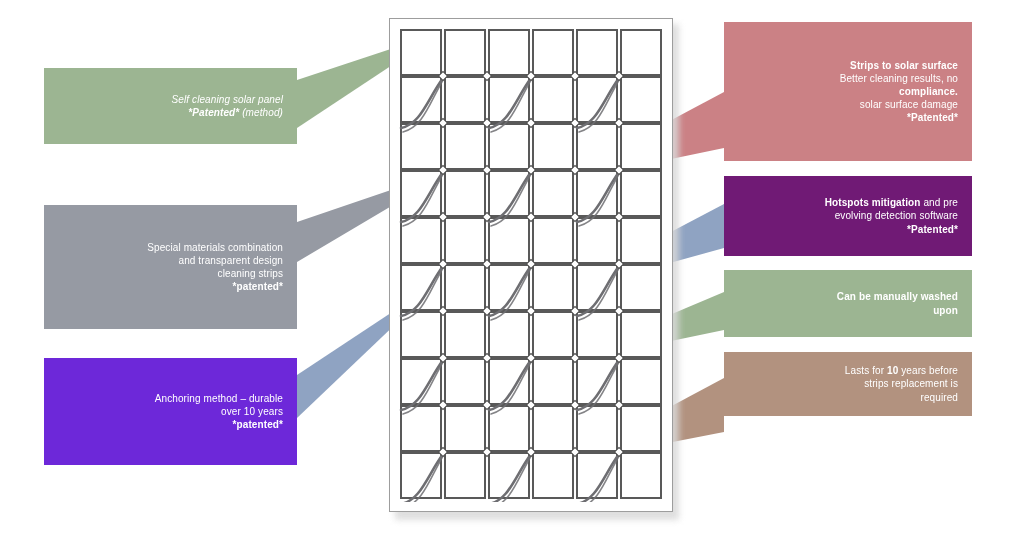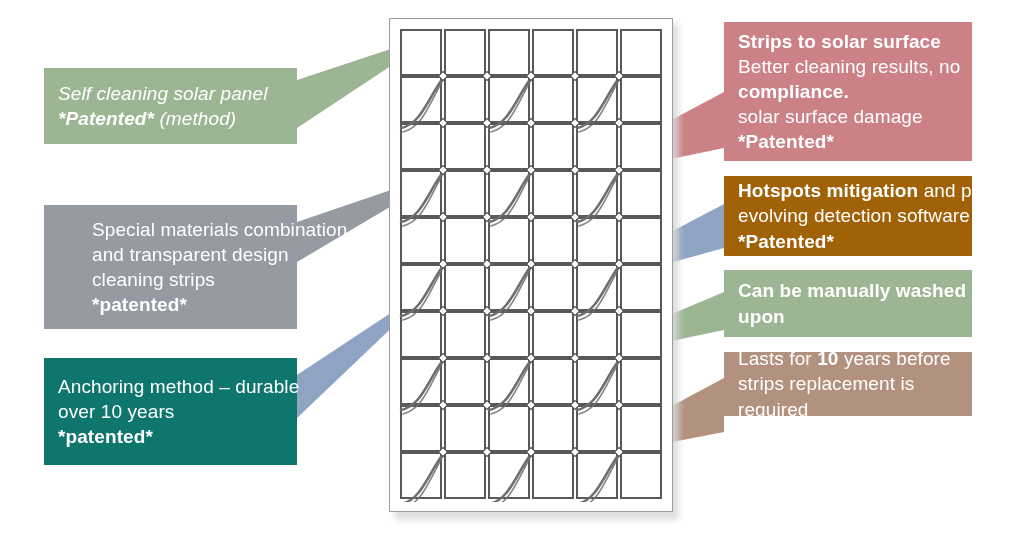--- a/index.html
+++ b/index.html
@@ -11,36 +11,37 @@
     position:relative;
   }
   #stage{position:absolute;left:0;top:0;width:1024px;height:543px;}
 
   
   .callout{
     position:absolute;
     box-sizing:border-box;
     color:#ffffff;
     line-height:1.32;
-    font-size:19px;
+    font-size:10px;
     letter-spacing:.1px;
     padding:10px 14px 10px 14px;
     display:flex;
     flex-direction:column;
     justify-content:center;
     z-index:6;
+    text-align:right;
   }
   .callout .ln{display:block;white-space:pre;}
   .callout b{font-weight:bold;}
 
   .box-green  {background:#9cb592;}
   .box-gray   {background:#969aa3;}
-  .box-blue   {background:#0f766e;}
+  .box-blue   {background:#6d28d9;}
   .box-red    {background:#cb8185;}
-  .box-blue2  {background:#a16207;}
+  .box-blue2  {background:#701a75;}
   .box-green2 {background:#9cb592;}
   .box-brown  {background:#b2927f;}
 
   
   #c-selfclean{left:44px; top:68px;  width:253px; height:76px;font-style:italic;}
   #c-materials{left:44px; top:205px; width:253px; height:124px;padding-left:48px;}
   #c-anchor   {left:44px; top:358px; width:253px; height:107px;}
 
   
   #c-strips   {left:724px; top:22px;  width:248px; height:139px;}

